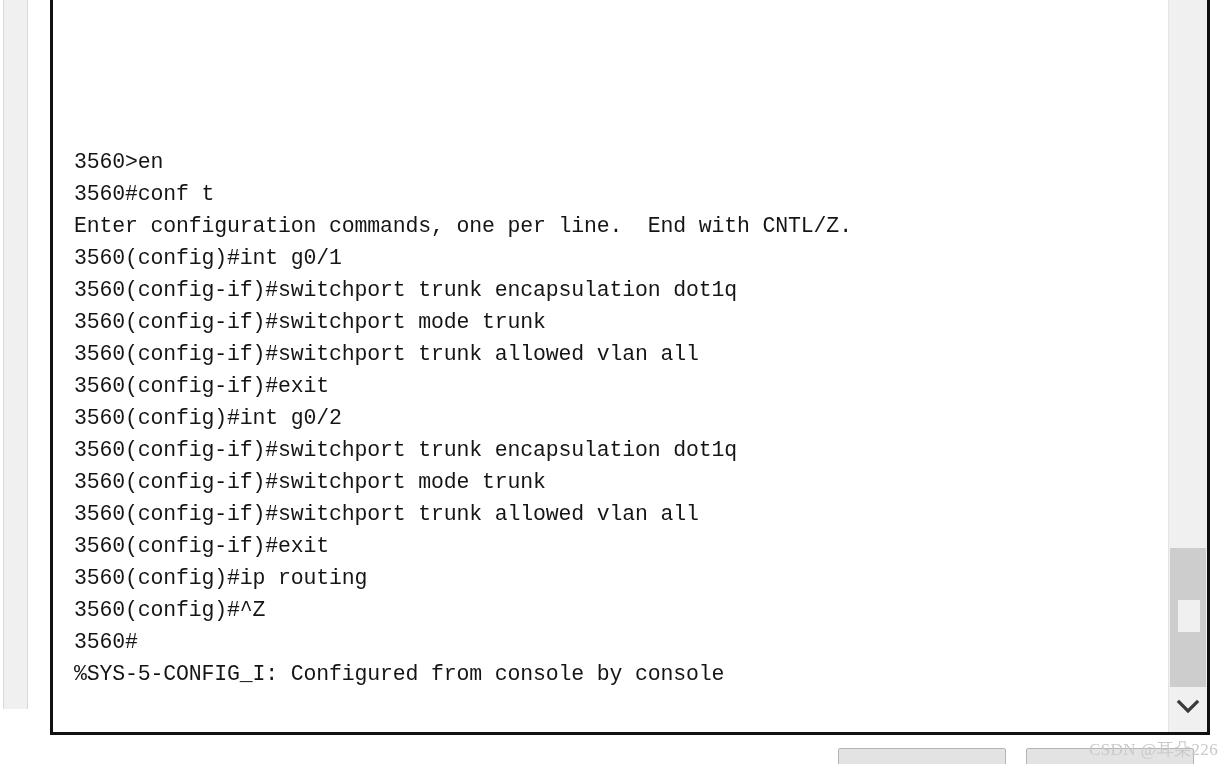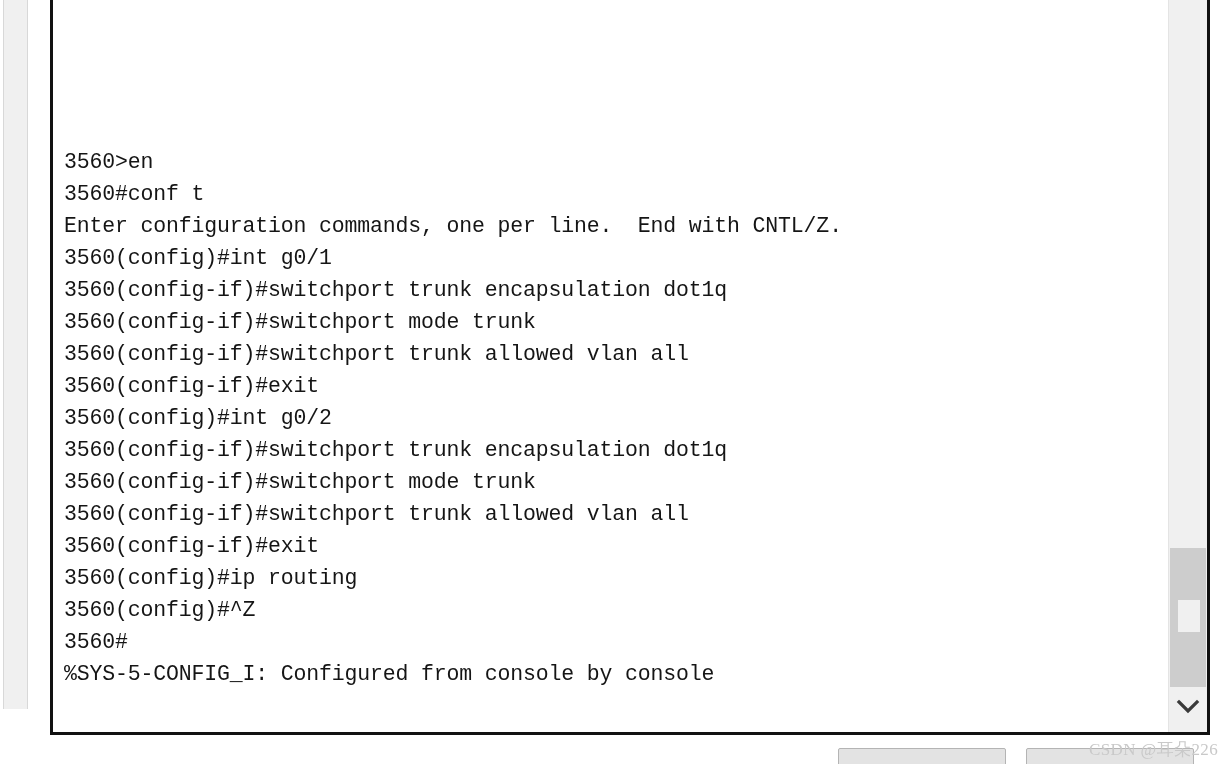--- a/index.html
+++ b/index.html
@@ -53,20 +53,21 @@
     font-family: "Liberation Mono", "DejaVu Sans Mono", monospace;
     font-size: 21.5px;
     line-height: 32px;
     color: #151515;
     white-space: pre;
     letter-spacing: -0.15px;
   }
   #console-output .line {
     height: 32px;
     white-space: pre;
+    margin-left: 10px;
   }
 
   
   #console-scrollbar {
     position: absolute;
     right: 0;
     top: 0;
     width: 39px;
     height: 100%;
     background: #f0f0f0;

